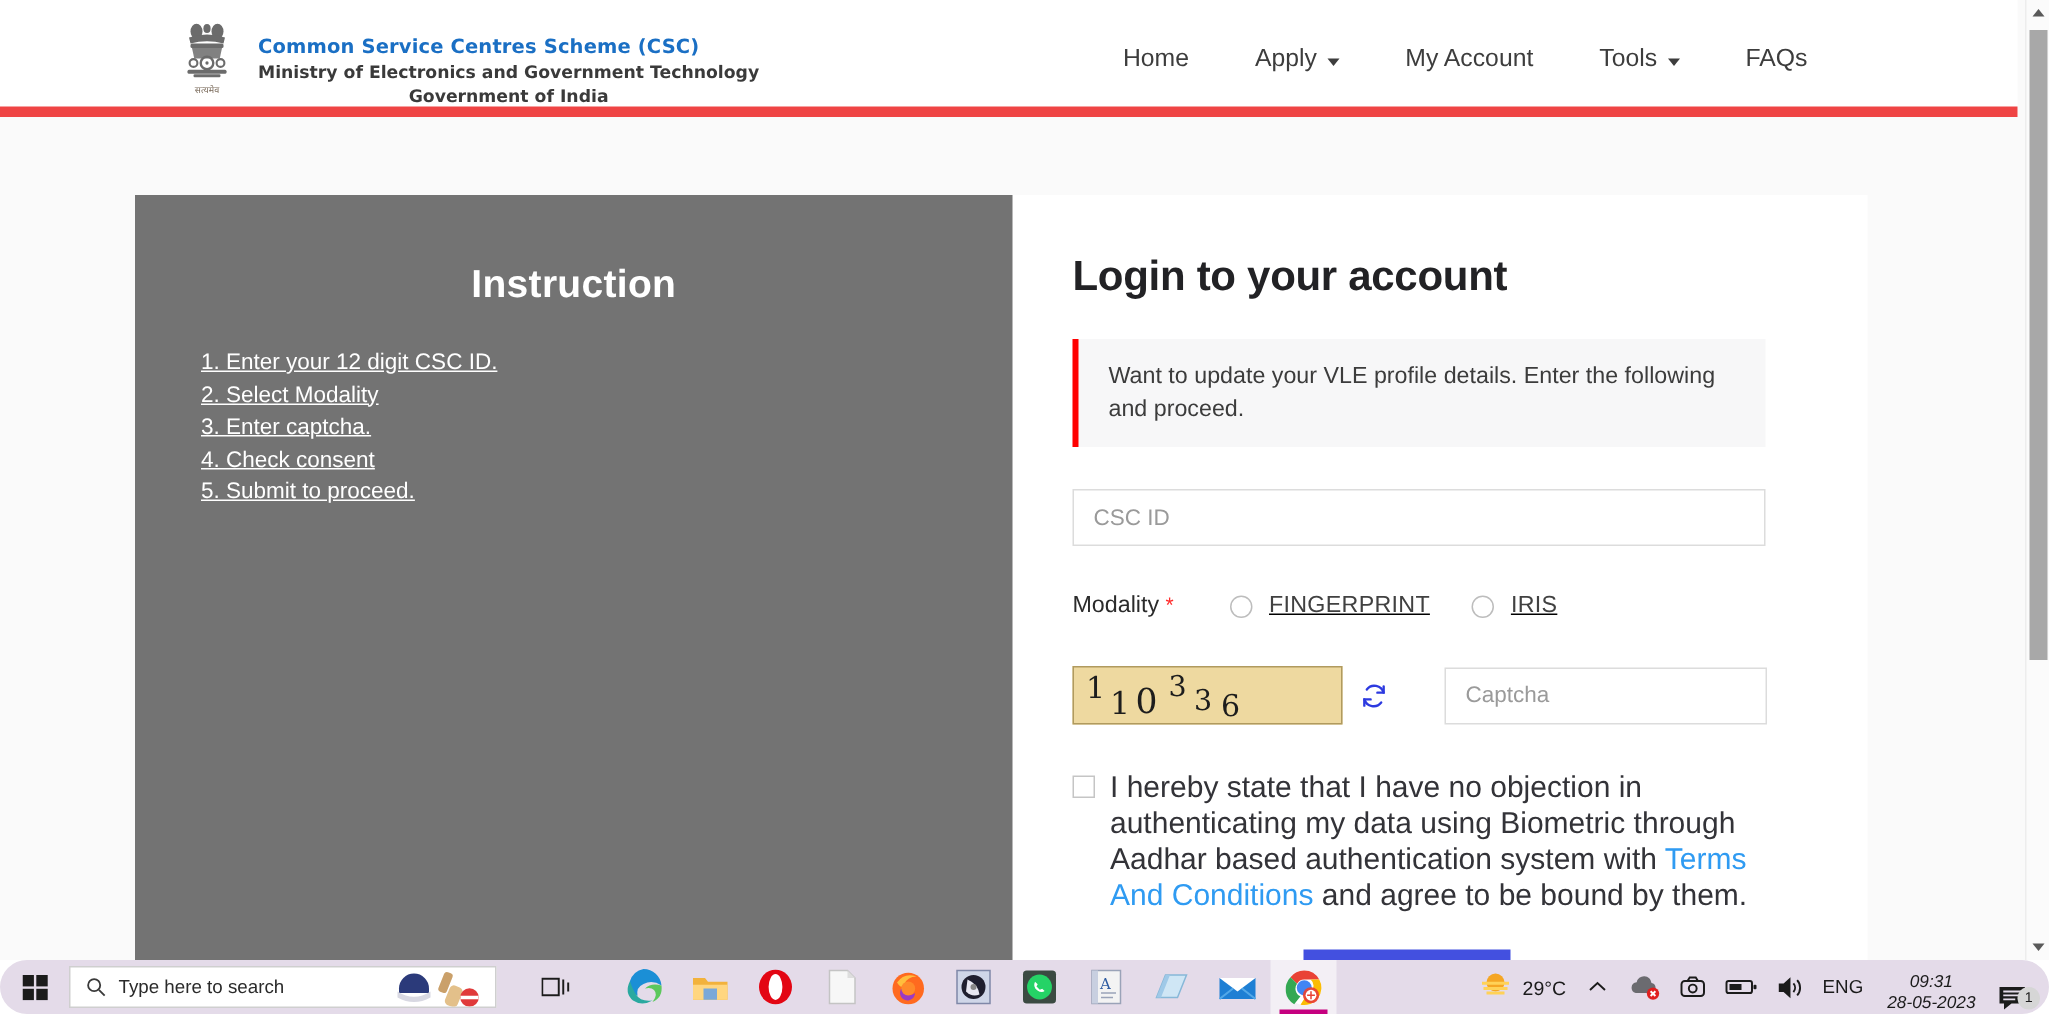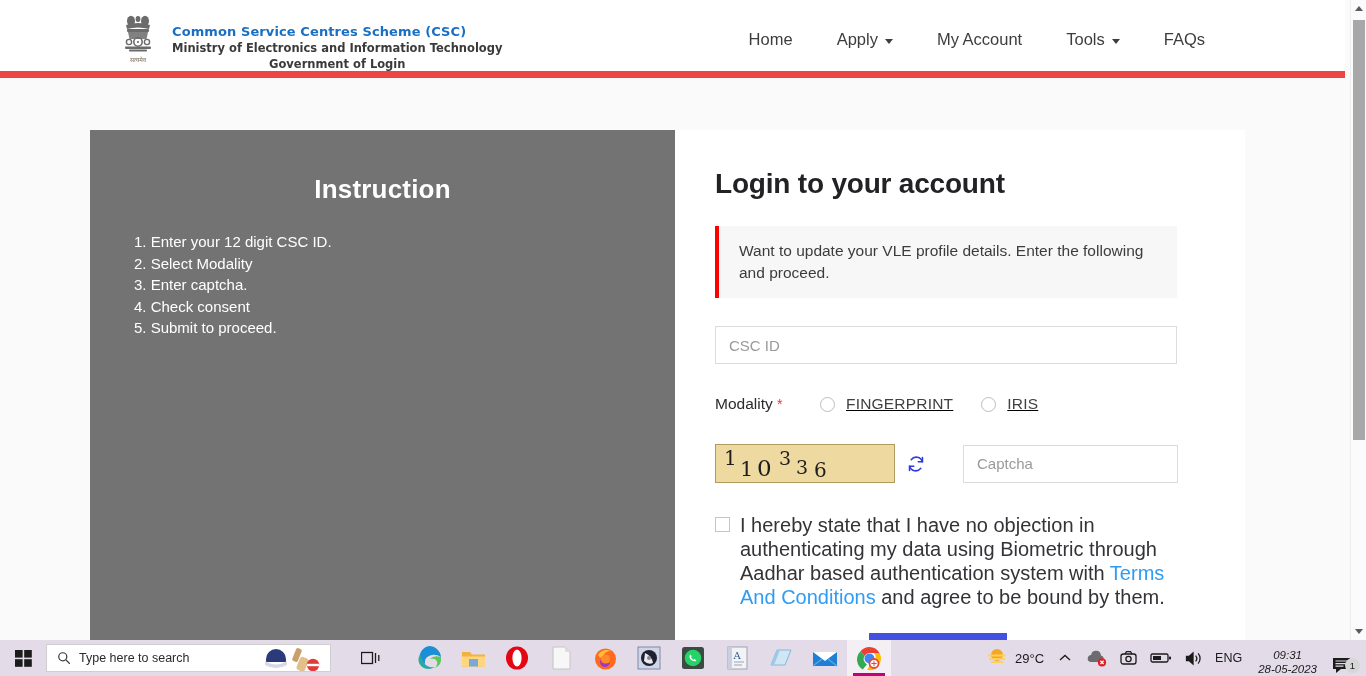--- a/index.html
+++ b/index.html
@@ -70,21 +70,21 @@
     padding: 44px 0 0 0; flex: 0 0 585px;
   }
   #instruction-title {
     text-align: center; font-size: 26px; font-weight: bold;
     letter-spacing: .2px;
   }
   #instruction-list {
     margin: 26px 0 0 0; padding: 0; list-style: none;
     font-size: 15px; line-height: 21.5px; font-weight: 500;
   }
-  #instruction-list li { padding-left: 44px; white-space: nowrap; }
+  #instruction-list li { padding-left: 44px; white-space: nowrap; text-decoration: underline; }
 
   #login-panel { flex: 1; padding: 38px 56px 0 40px; position: relative; }
   #login-title {
     font-size: 28px; color: #222225; font-weight: bold;
     letter-spacing: -.2px; margin: 0 0 26px 0;
   }
   #alert-box {
     background: #f7f7f8; border-left: 4px solid #ff0000;
     padding: 14px 18px 14px 20px; color: #3c3c3c;
     font-size: 15.5px; line-height: 22px; margin-bottom: 28px;
@@ -162,21 +162,21 @@
   .sb-tri.up { border-bottom: 5px solid #5a5a5a; }
   .sb-tri.down { border-top: 5px solid #5a5a5a; }
   #scroll-thumb {
     position: absolute; left: 2px; top: 20px; width: 12px; height: 420px;
     background: #a8a8a8; cursor: pointer;
   }
 
   
   #taskbar {
     position: absolute; left: 0; bottom: 0; width: 1366px; height: 36px;
-    background: #e4dbe9; display: flex; align-items: center;
+    background: #e4dbe9; display: flex; align-items: center; border-radius: 18px;
   }
   #start-button {
     width: 46px; height: 36px; display: flex; align-items: center; justify-content: center;
     cursor: pointer;
   }
   #search-box {
     width: 285px; height: 28px; background: #ffffff; border: 1px solid #cfcfcf;
     display: flex; align-items: center; position: relative; overflow: hidden;
     cursor: text;
   }
@@ -224,22 +224,22 @@
             <circle cx="11" cy="30" r="2.6" fill="none" stroke="#6b6b6b" stroke-width="1.4"></circle>
             <circle cx="29" cy="30" r="2.6" fill="none" stroke="#6b6b6b" stroke-width="1.4"></circle>
             <rect x="7" y="34.5" width="26" height="2.6" rx="1"></rect>
             <rect x="11" y="37.5" width="18" height="2" rx=".8"></rect>
           </g>
           <text x="20" y="50" font-size="6" fill="#7a6a5a" text-anchor="middle" font-family="DejaVu Sans, sans-serif">सत्यमेव</text>
         </svg>
       </div>
       <div id="brand-text">
         <div class="brand-line1">Common Service Centres Scheme (CSC)</div>
-        <div class="brand-line2">Ministry of Electronics and Information Technology</div>
-        <div class="brand-line3">Government of Login</div>
+        <div class="brand-line2">Ministry of Electronics and Government Technology</div>
+        <div class="brand-line3">Government of India</div>
       </div>
     </div>
 
     <nav id="main-nav">
       <div class="nav-item">
         <span>Home</span>
       </div>
       <div class="nav-item">
         <span>Apply</span>
         <span class="caret"></span>

